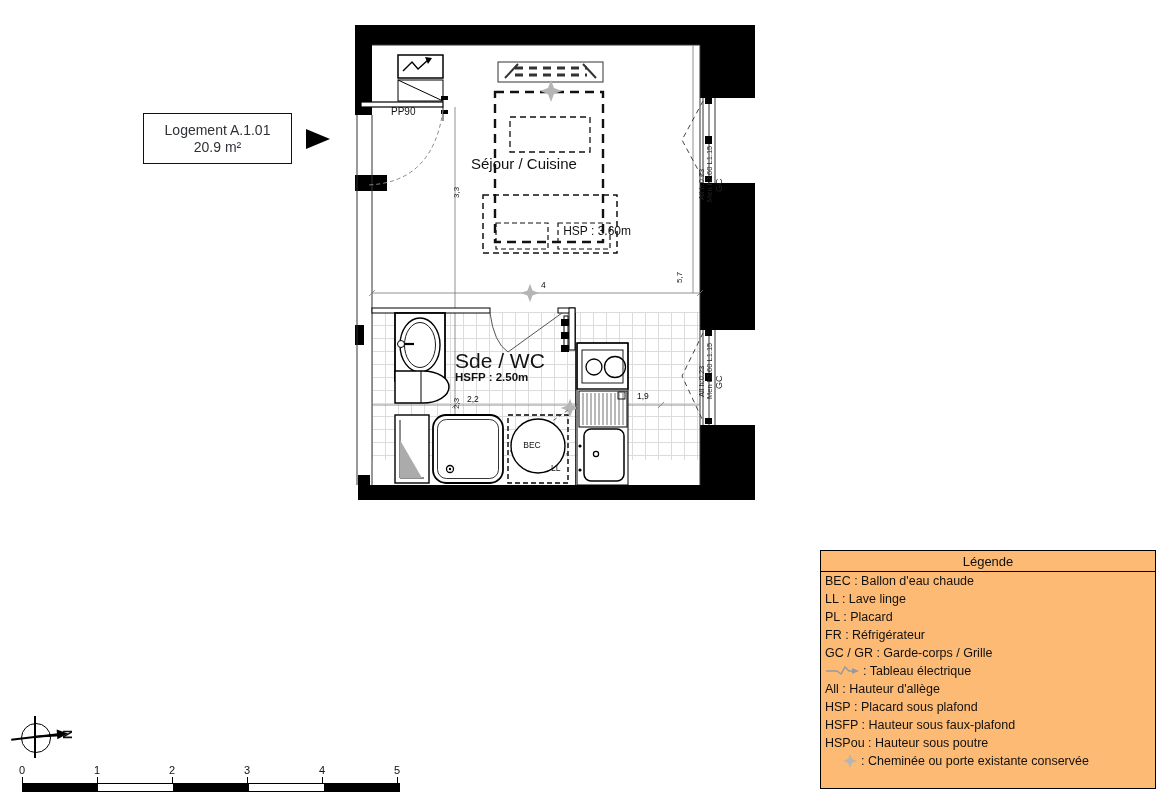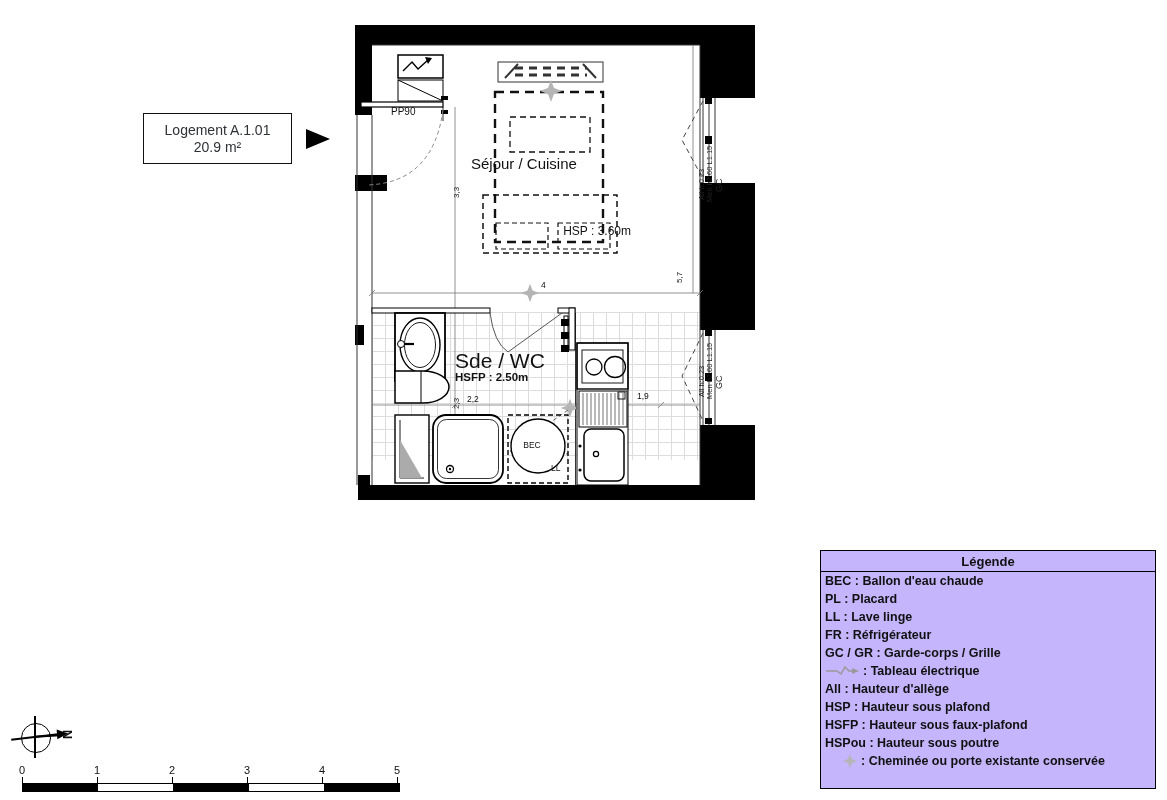--- a/index.html
+++ b/index.html
@@ -14,21 +14,21 @@
                border-top:10px solid transparent;border-bottom:10px solid transparent;}
   
   .tiles{left:372px;top:312px;width:328px;height:148px;
          background-image:linear-gradient(#dcdcdc 1px, transparent 1px),
                           linear-gradient(90deg,#dcdcdc 1px, transparent 1px);
          background-size:13px 13px;}
   
   .ptxt{position:absolute;white-space:nowrap;color:#111;}
   .vlabel{position:absolute;white-space:nowrap;color:#222;transform:rotate(-90deg);transform-origin:0 0;}
   
-  .legend{left:820px;top:550px;width:334px;height:237px;border:1.6px solid #000;background:#c4b5fd;font-weight:bold;}
+  .legend{left:820px;top:550px;width:334px;height:237px;border:1.6px solid #000;background:#fdba74;}
   .legend-title{height:20px;border-bottom:1.6px solid #000;display:flex;align-items:center;
                 justify-content:center;font-size:13px;color:#111;}
   .legend-row{height:18px;line-height:18px;font-size:12.5px;padding-left:4px;color:#111;
               display:flex;align-items:center;white-space:nowrap;}
   .legend-row .glyph{display:inline-flex;align-items:center;margin-right:4px;}
   .indent{padding-left:22px;}
   
   .compass-circle{left:21px;top:723px;width:28px;height:28px;border:1.6px solid #000;border-radius:50%;}
   .compass-v{left:34px;top:716px;width:1.6px;height:42px;background:#000;}
   .compass-h{left:11px;top:736px;width:47px;height:1.5px;background:#000;transform:rotate(-7deg);}
@@ -223,45 +223,45 @@
   <span class="vlabel" style="left:697px;top:397px;font-size:7.5px;">All h:0.23</span>
   <span class="vlabel" style="left:705px;top:399px;font-size:7.5px;">Men h2.60 L1.15</span>
   <span class="vlabel" style="left:714px;top:389px;font-size:9px;">GC</span>
 
   <div class="abs legend">
     <div class="legend-title">Légende</div>
     <div class="legend-row">
         <span>BEC : Ballon d'eau chaude</span>
       </div>
     <div class="legend-row">
+        <span>LL : Lave linge</span>
+      </div>
+    <div class="legend-row">
         <span>PL : Placard</span>
-      </div>
-    <div class="legend-row">
-        <span>LL : Lave linge</span>
       </div>
     <div class="legend-row">
         <span>FR : Réfrigérateur</span>
       </div>
     <div class="legend-row">
         <span>GC / GR : Garde-corps / Grille</span>
       </div>
     <div class="legend-row">
       <span class="glyph">
         <svg width="34" height="12" viewBox="0 0 34 12">
             <path d="M1,6 L12,6 L16,9 L20,2 L24,6 L27,6" stroke="#999" stroke-width="1.5" fill="none"></path>
             <polygon points="27,3 34,6 27,9" fill="#999"></polygon>
           </svg>
       </span>
       <span>: Tableau électrique</span>
     </div>
     <div class="legend-row">
         <span>All : Hauteur d'allège</span>
       </div>
     <div class="legend-row">
-        <span>HSP : Hauteur sous plafond</span>
+        <span>HSP : Placard sous plafond</span>
       </div>
     <div class="legend-row">
         <span>HSFP : Hauteur sous faux-plafond</span>
       </div>
     <div class="legend-row">
         <span>HSPou : Hauteur sous poutre</span>
       </div>
     <div class="legend-row indent">
       <span class="glyph">
         <svg width="14" height="14" viewBox="-7 -7 14 14">

